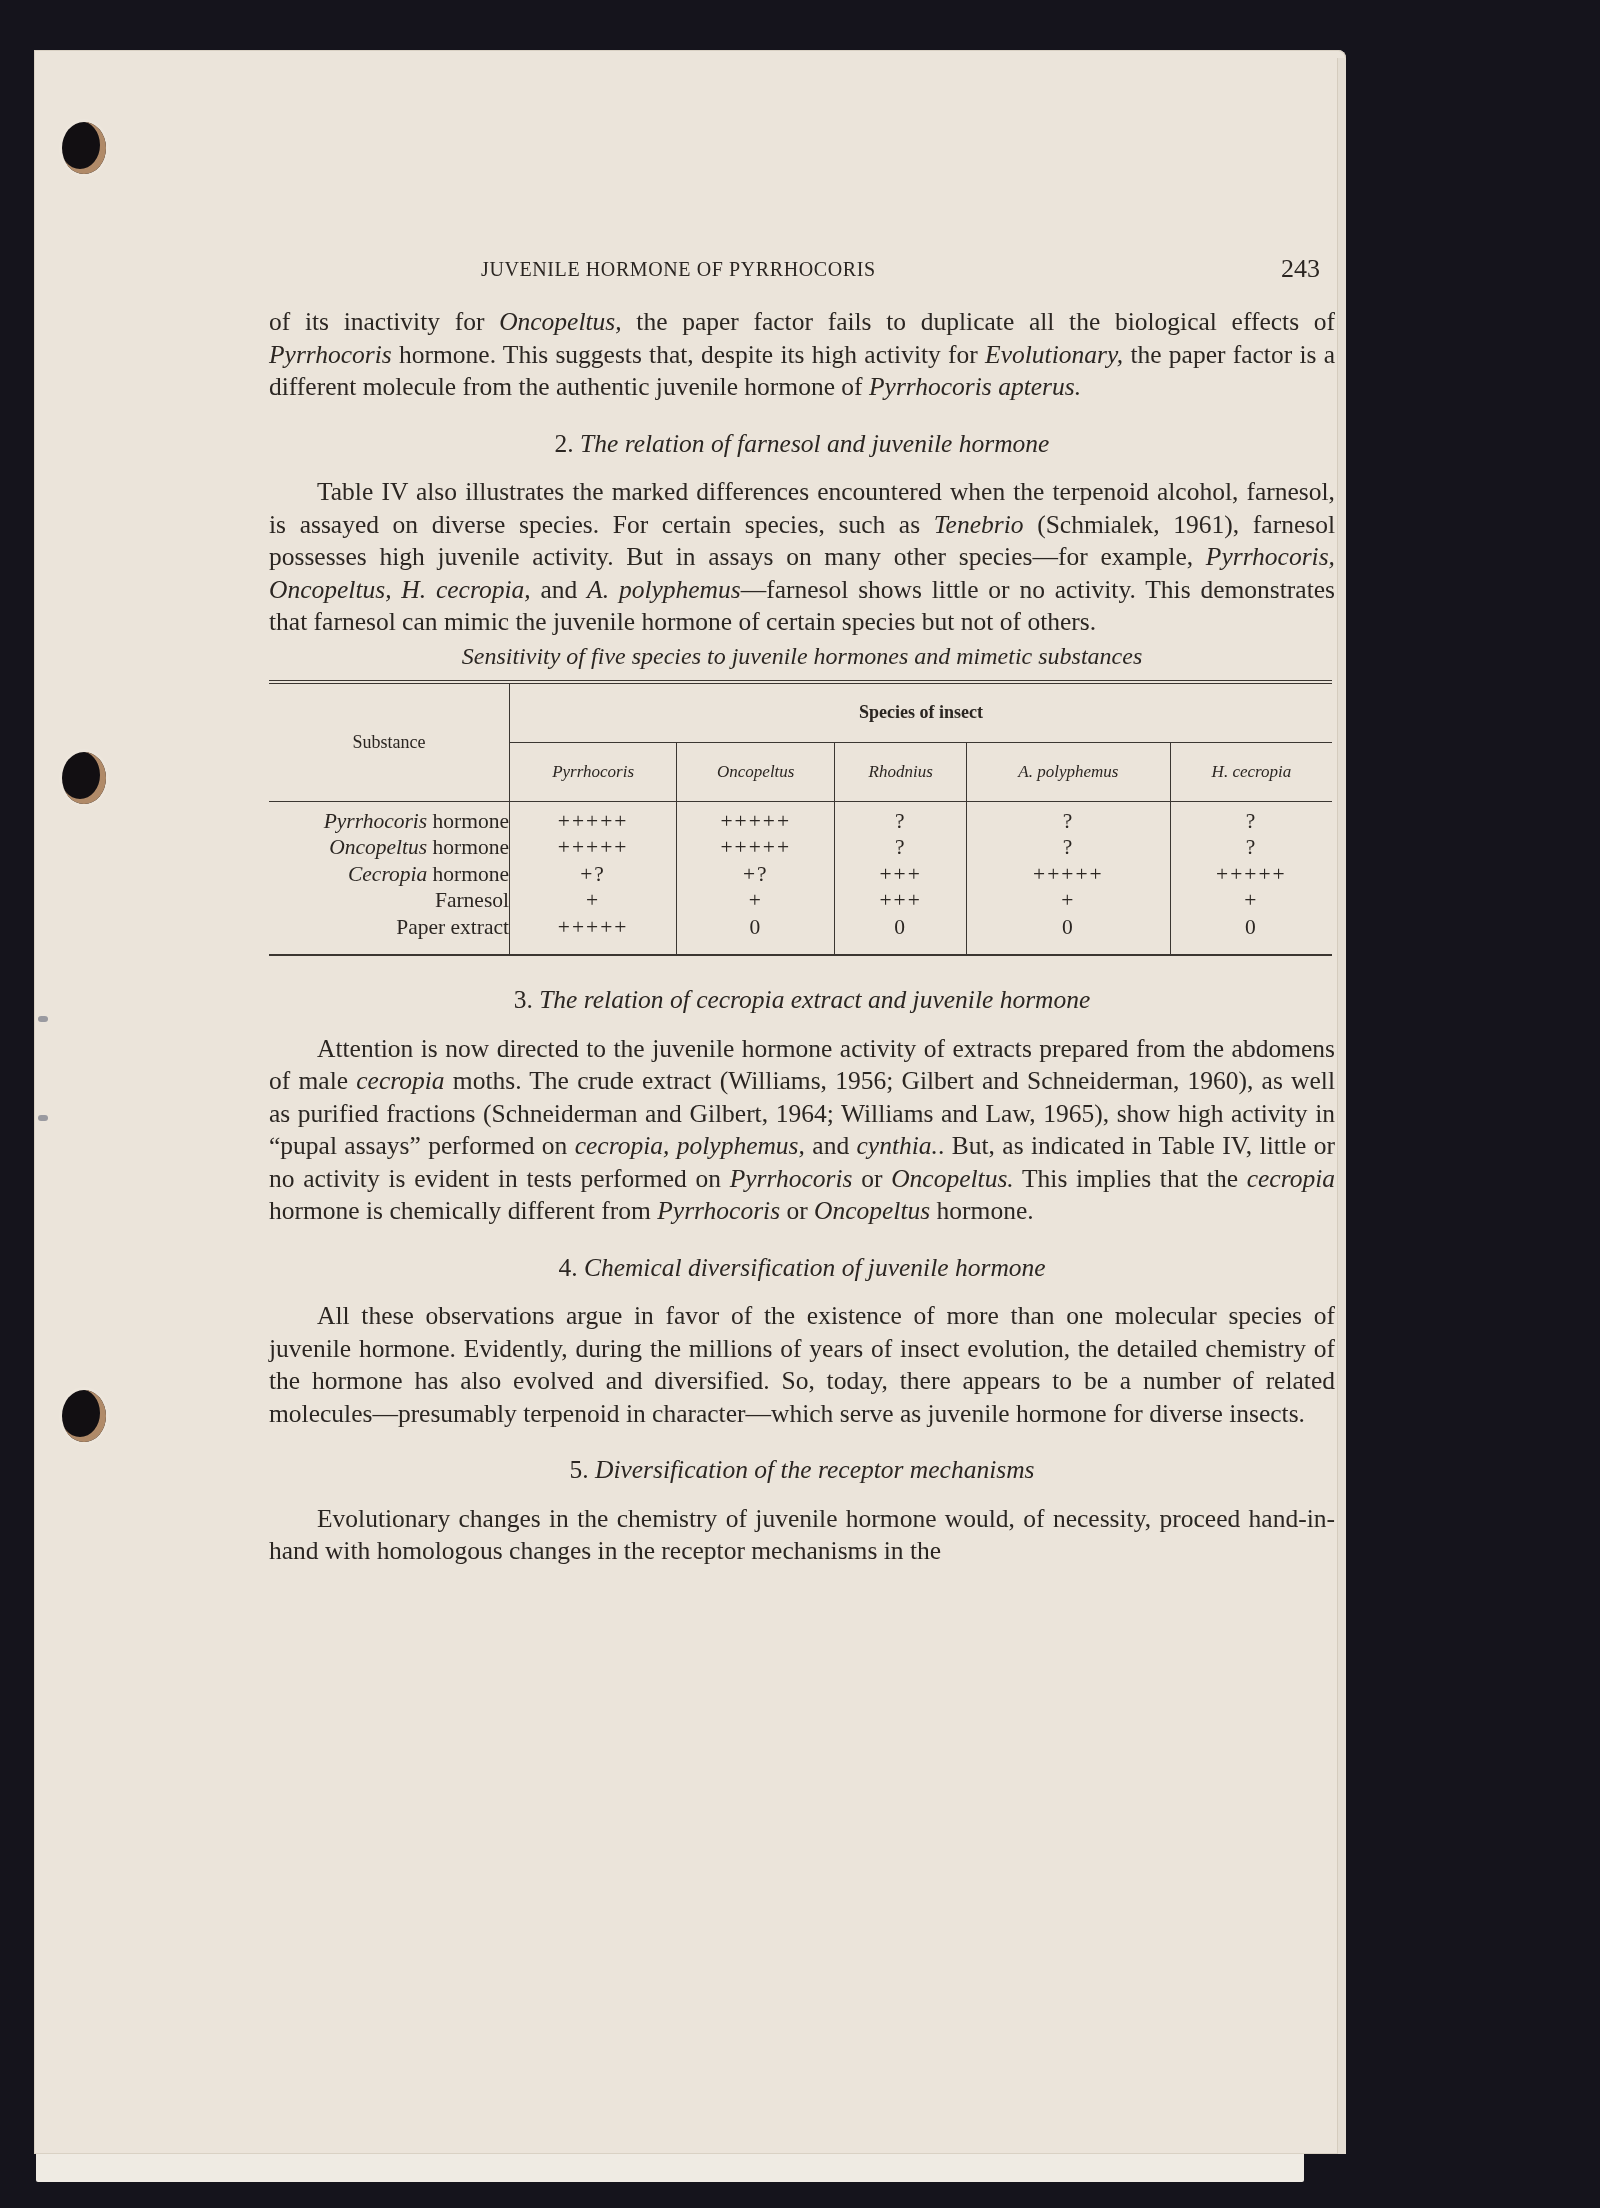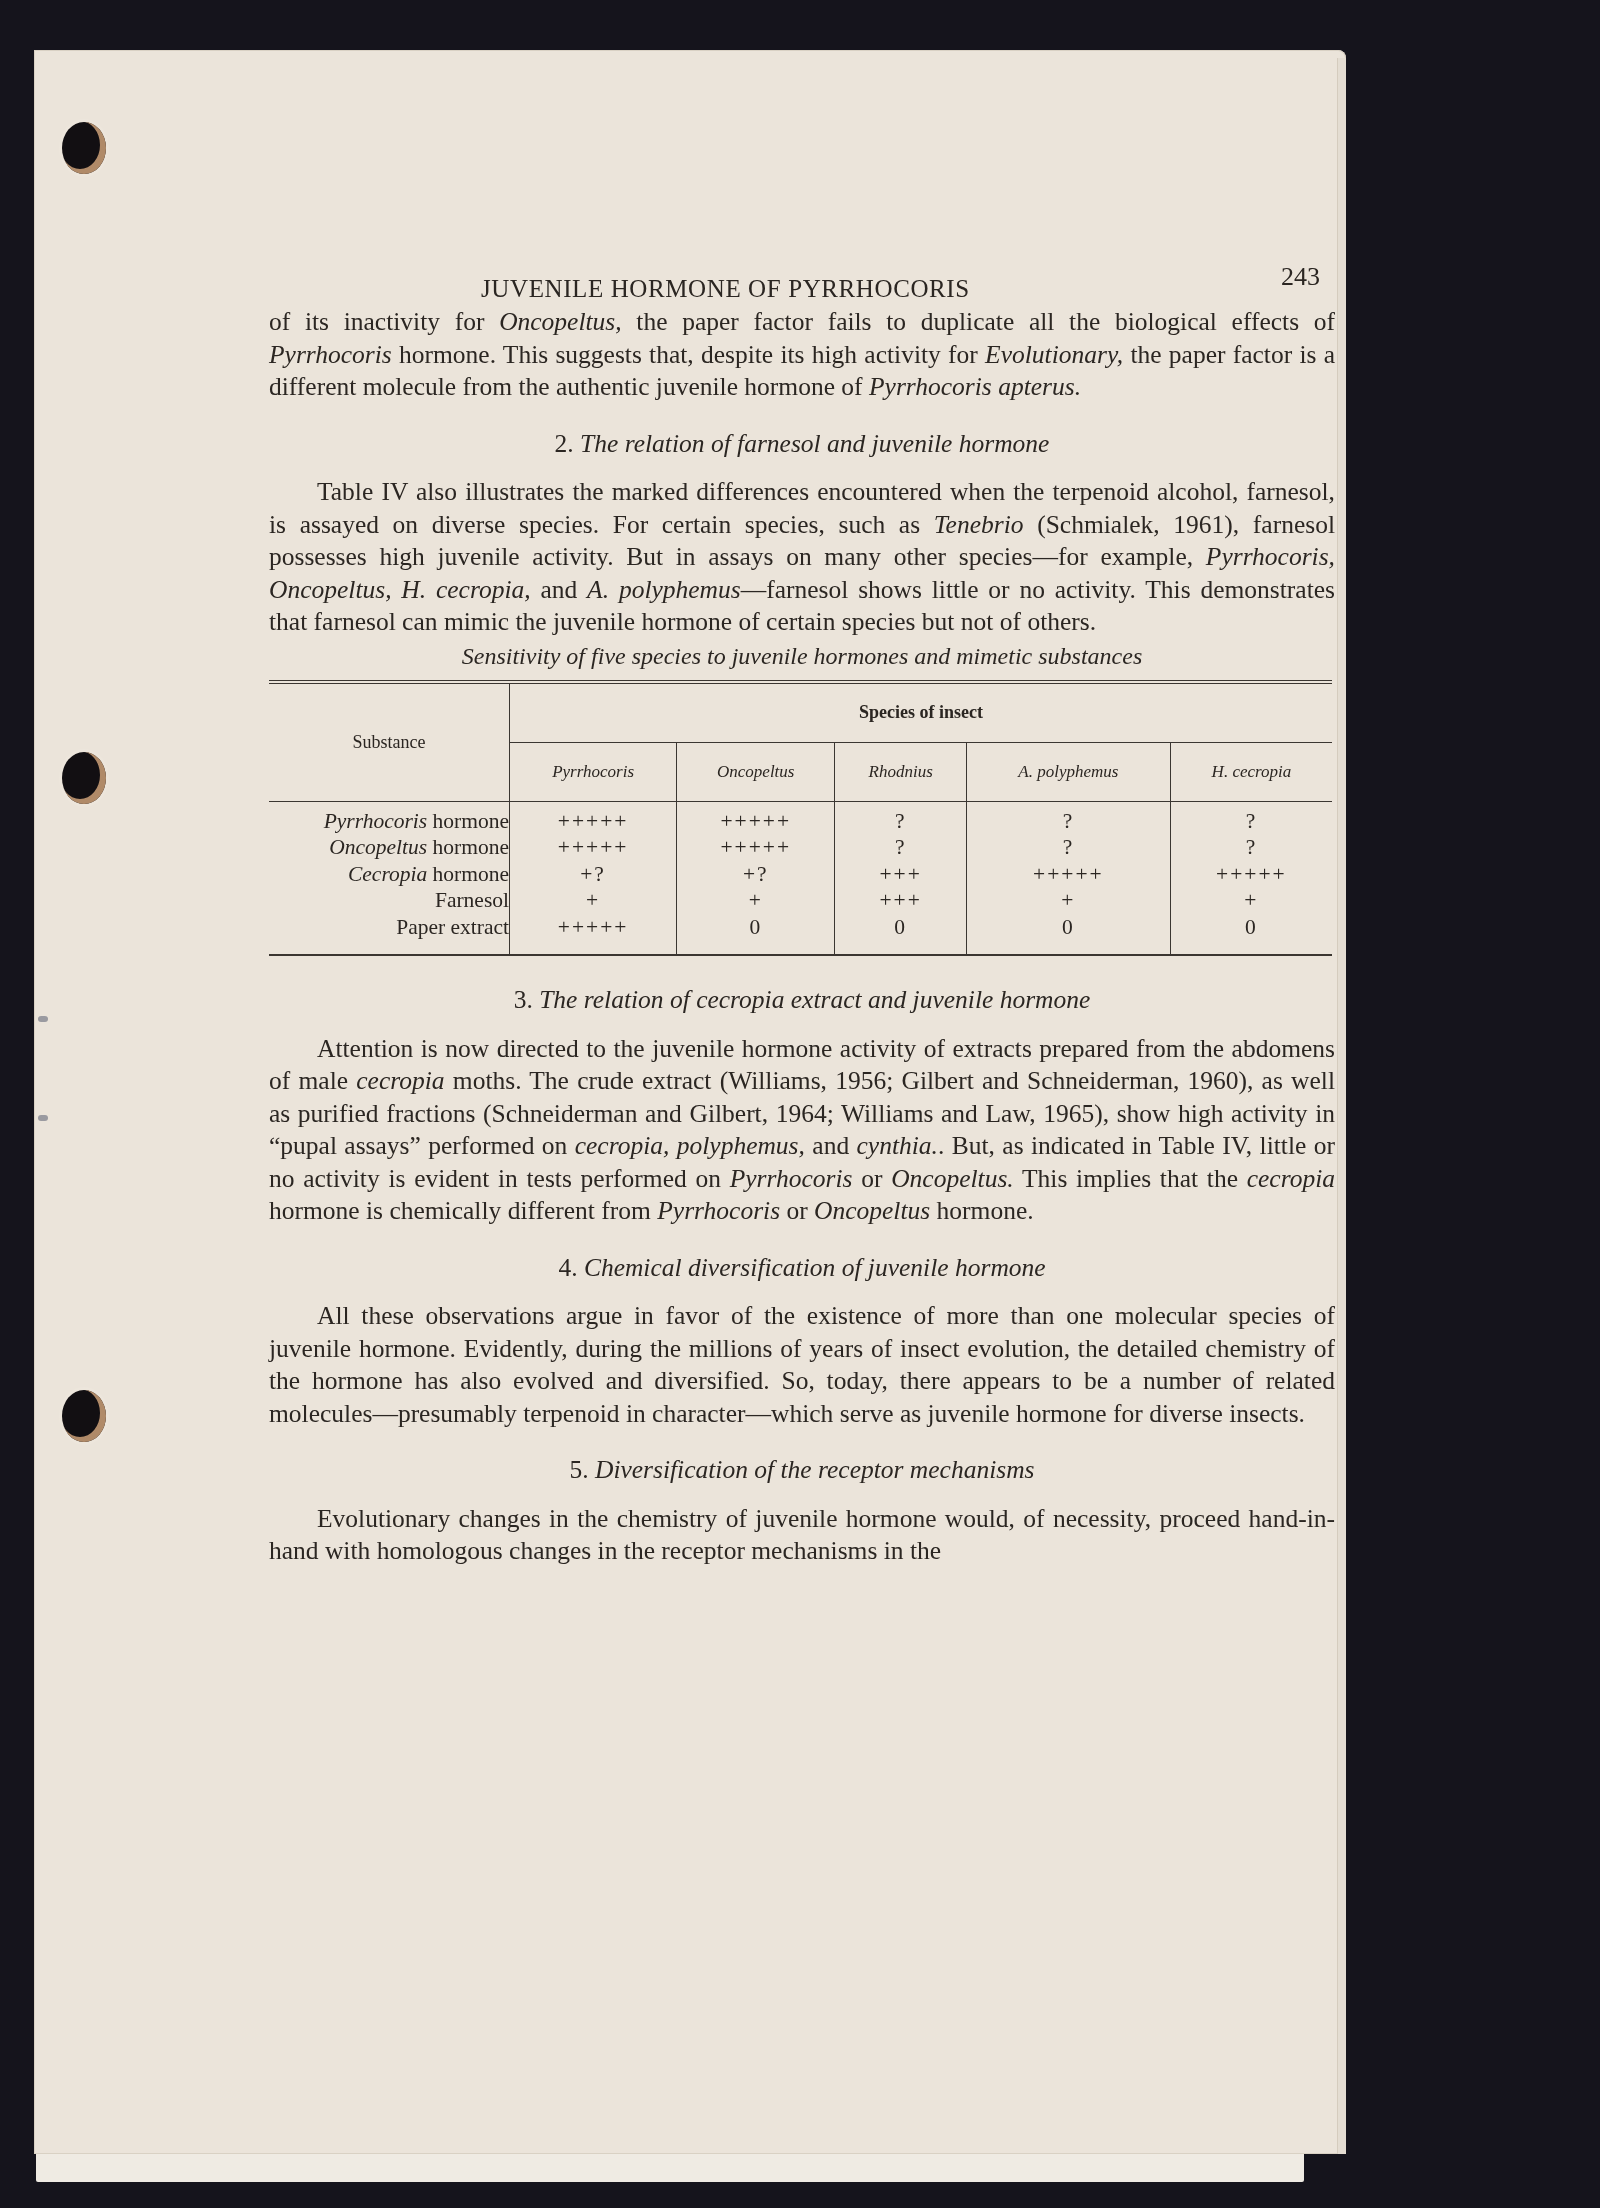--- a/index.html
+++ b/index.html
@@ -32,24 +32,24 @@
     position: absolute; width: 10px; height: 6px; border-radius: 3px;
     background: #9a9aa0;
   }
   .content {
     position: absolute; left: 269px; top: 250px; width: 1066px;
   }
   .running-head {
     position: relative; height: 40px;
   }
   .running-title {
-    position: absolute; left: 212px; top: 25px; font-size: 25px; letter-spacing: 0.6px;
+    position: absolute; left: 212px; top: 8px; font-size: 20px; letter-spacing: 0.6px;
   }
   .page-number {
-    position: absolute; left: 1012px; top: 12px; font-size: 26px;
+    position: absolute; left: 1012px; top: 4px; font-size: 26px;
   }
   p, .heading {
     margin: 0; font-size: 25.5px; line-height: 32.5px; text-align: justify;
   }
   p.indent { text-indent: 48px; }
   .heading { text-align: center; }
   .heading .num { font-style: normal; }
   .heading .title { font-style: italic; }
   i { font-style: italic; }
   .table-caption {

